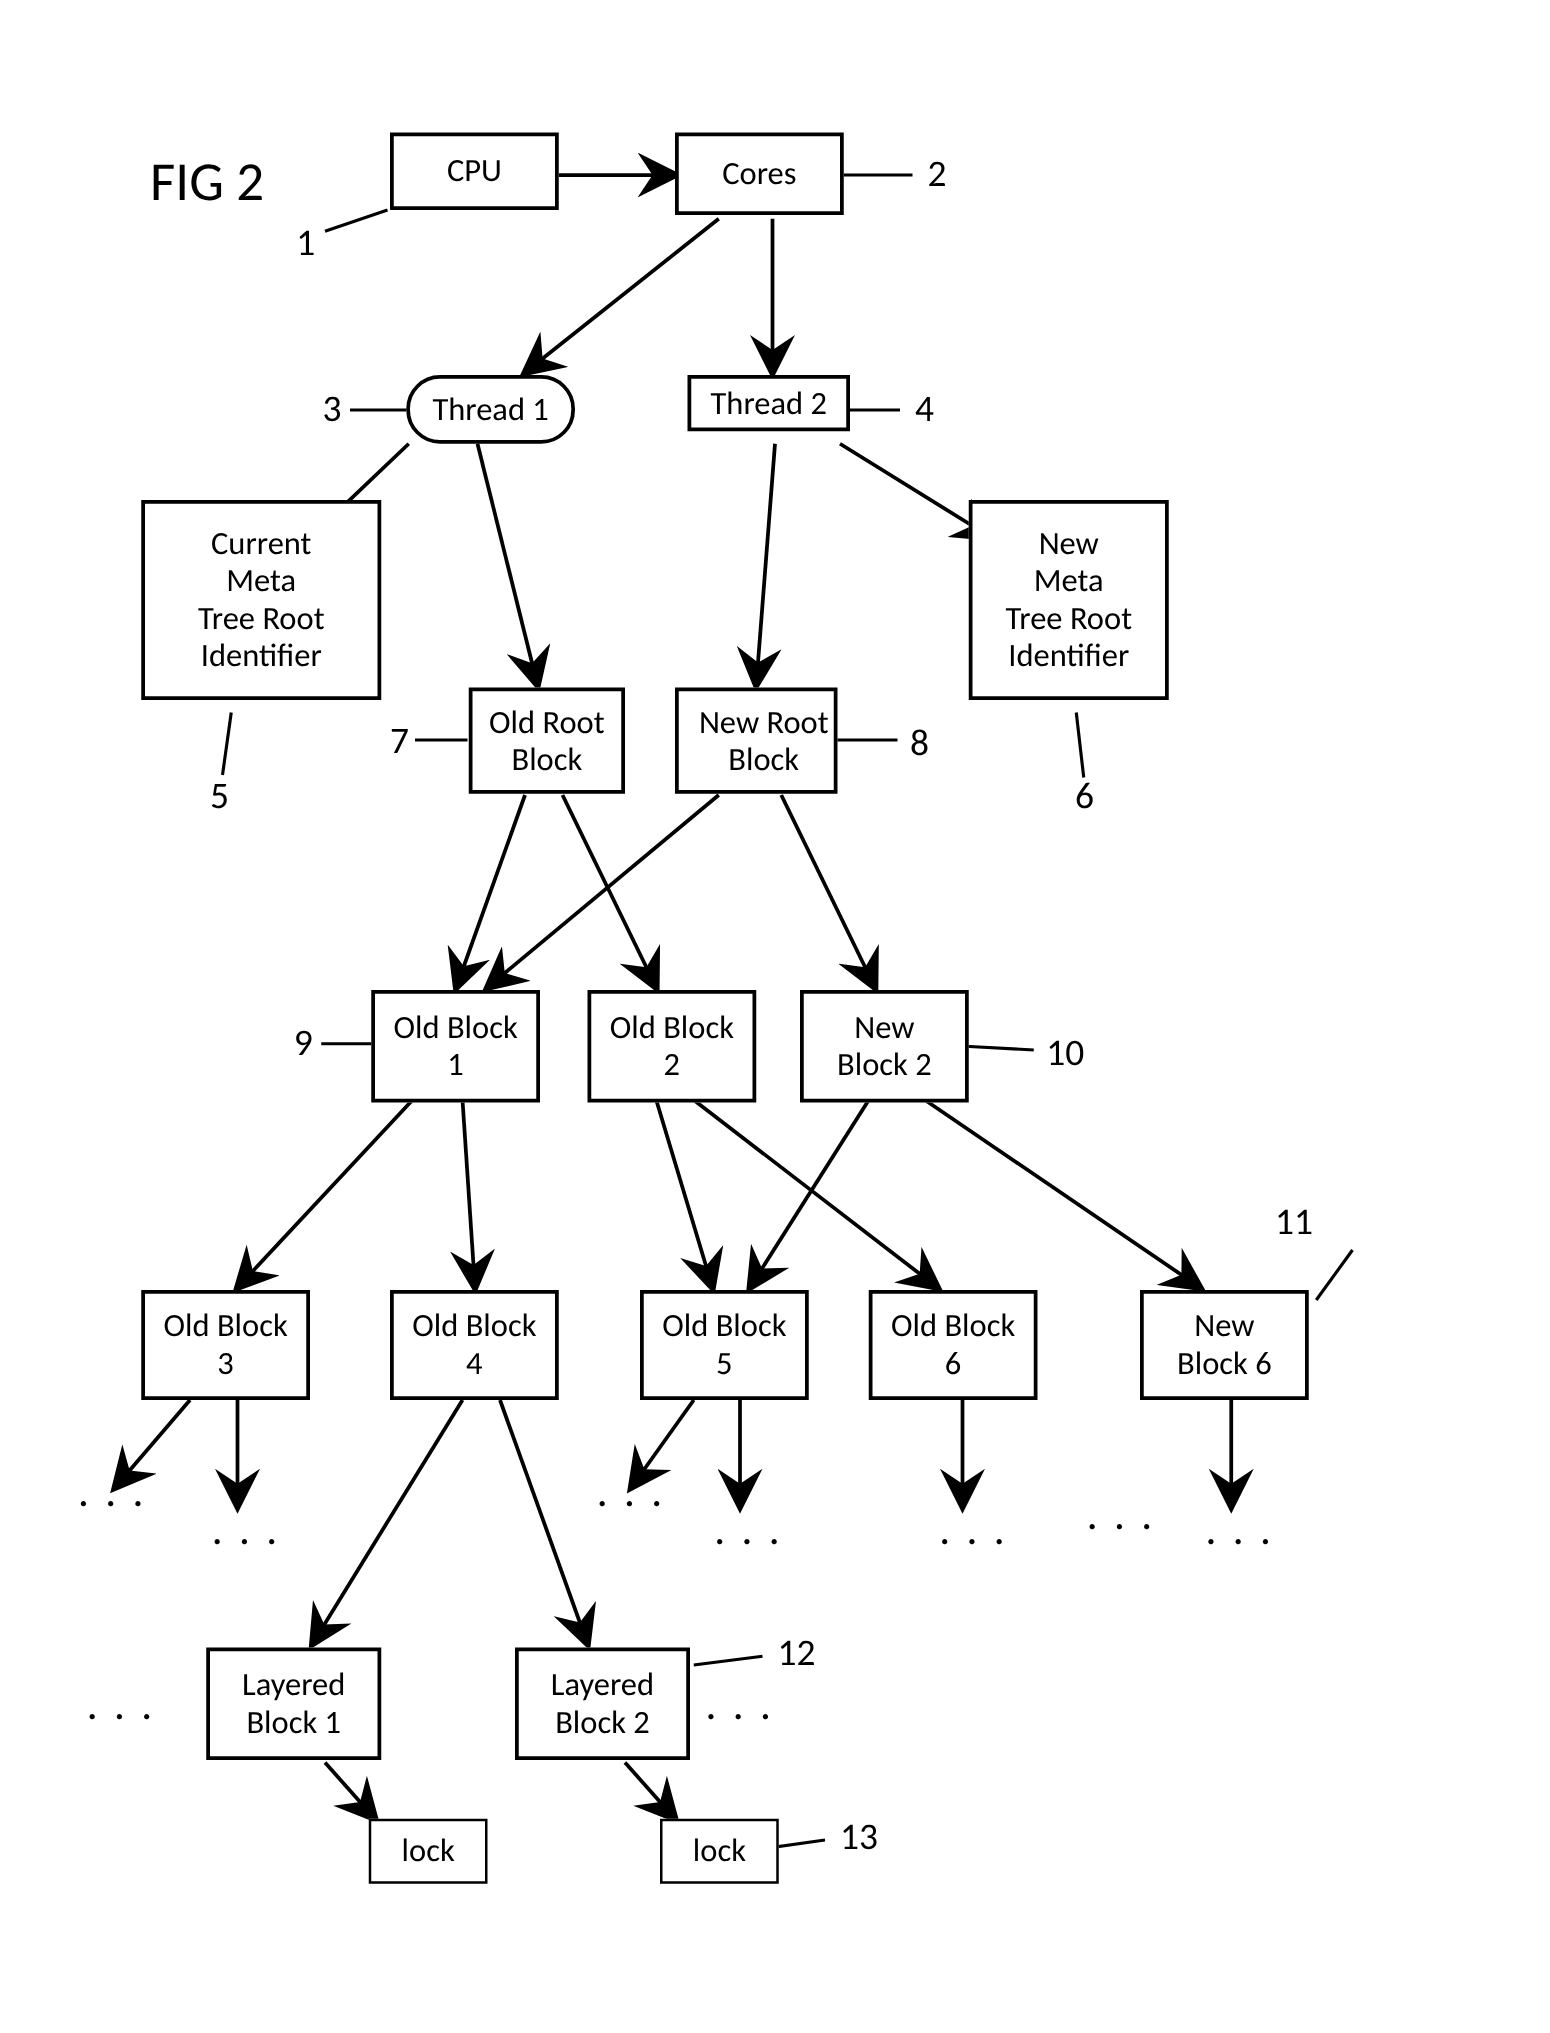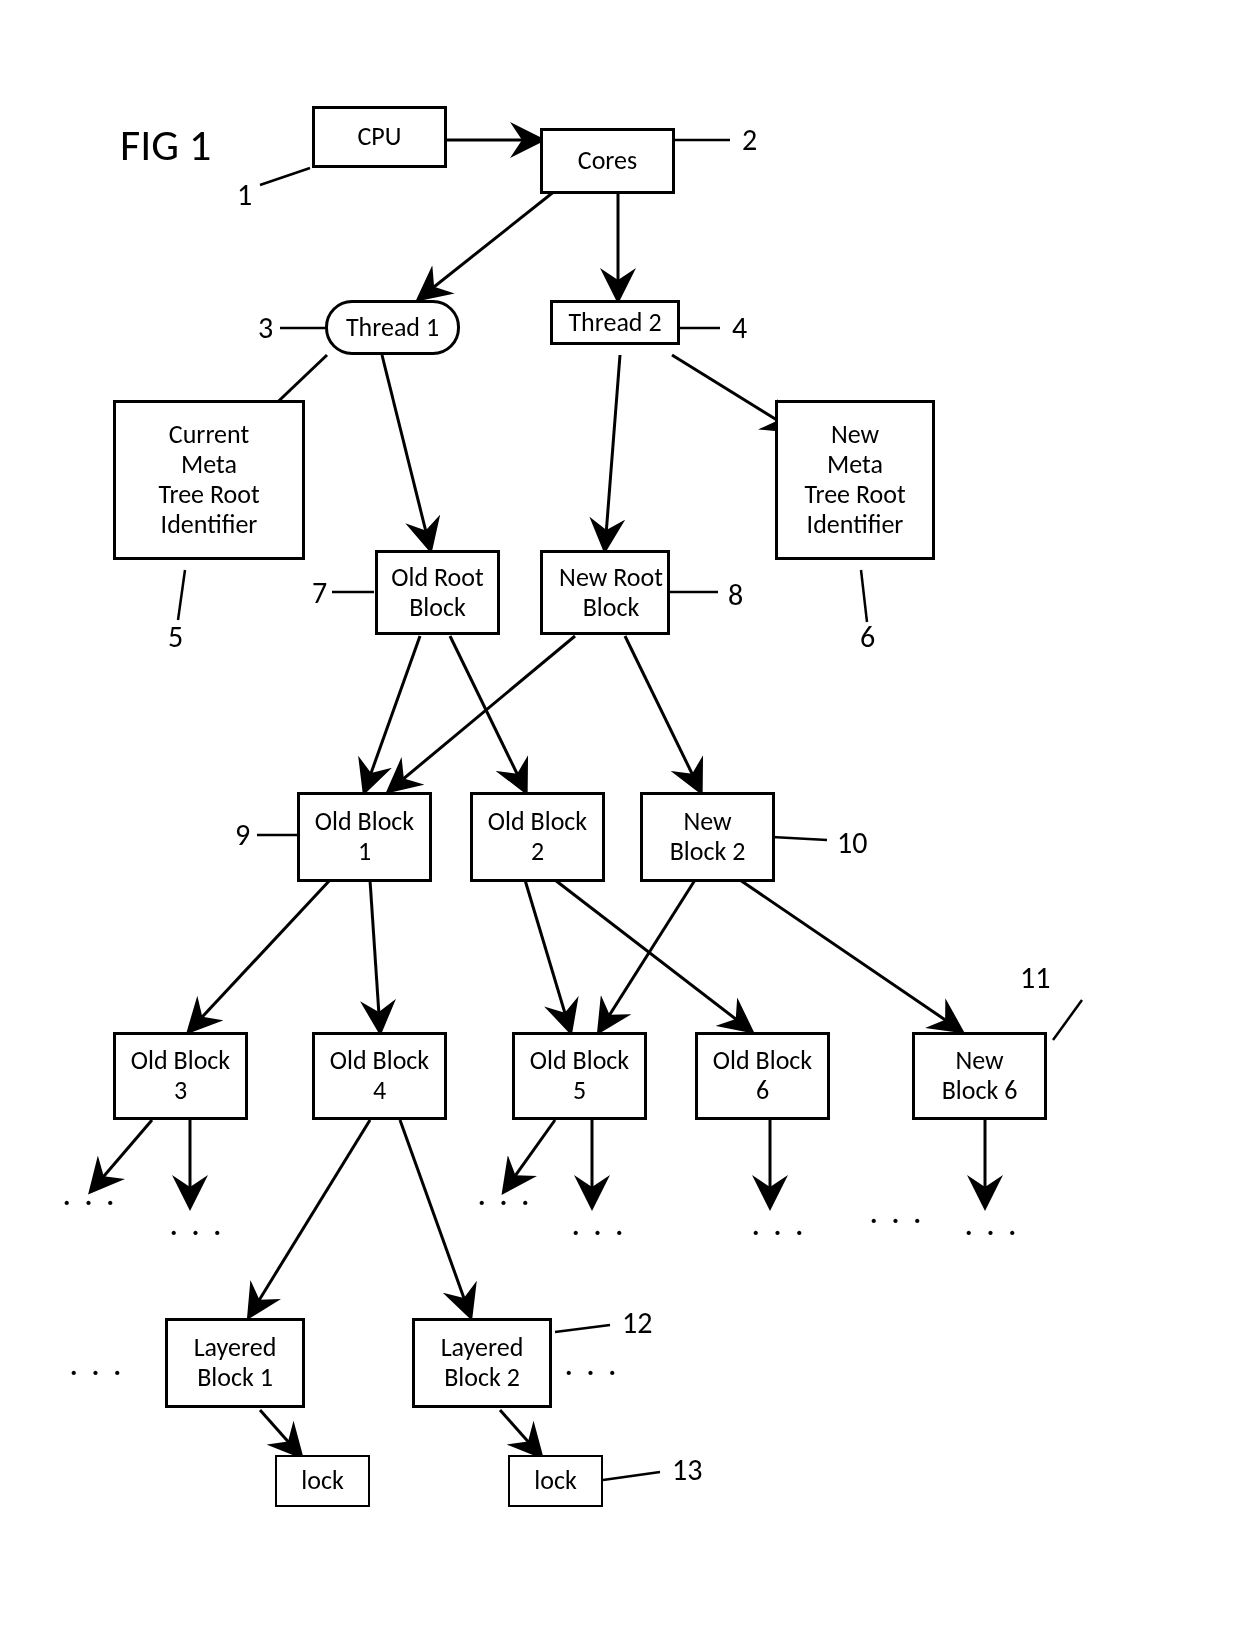--- a/index.html
+++ b/index.html
@@ -22,20 +22,21 @@
     align-items: center;
     justify-content: center;
     text-align: center;
     font-size: 26px;
     line-height: 1.15;
     padding: 4px;
     box-sizing: border-box;
   }
   .thin-box {
     border-width: 2px;
+    margin-left: 20px;
   }
   .label {
     position: absolute;
     font-size: 30px;
     line-height: 1;
     color: #000;
   }
   .fig-title {
     position: absolute;
     font-size: 44px;
@@ -53,21 +54,21 @@
     width: 1240px;
     height: 1626px;
     pointer-events: none;
   }
 </style>
 </head>
 <body>
 
 <div class="canvas">
 
-  <div class="fig-title" style="left:120px; top:118px;">FIG 1</div>
+  <div class="fig-title" style="left:120px; top:118px;">FIG 2</div>
 
   <svg class="connectors" viewBox="0 0 1240 1626">
     <defs>
       <marker id="ah" viewBox="0 0 12 12" refX="10" refY="6" markerWidth="12" markerHeight="12" orient="auto-start-reverse">
         <path d="M0,0 L12,6 L0,12 L4,6 Z" fill="#000"></path>
       </marker>
     </defs>
     <g stroke="#000" stroke-width="3" fill="none">
 
       <line x1="447" y1="140" x2="540" y2="140" marker-end="url(#ah)"></line>
@@ -133,21 +134,21 @@
         <line x1="257" y1="835" x2="298" y2="835"></line>
         <line x1="772" y1="837" x2="827" y2="840"></line>
         <line x1="1053" y1="1040" x2="1082" y2="1000"></line>
         <line x1="555" y1="1332" x2="610" y2="1325"></line>
         <line x1="603" y1="1480" x2="660" y2="1472"></line>
       </g>
     </g>
   </svg>
 
   <div class="box" style="left:312px; top:106px; width:135px; height:62px;">CPU</div>
-  <div class="box" style="left:540px; top:106px; width:135px; height:66px;margin-top:22px;">Cores</div>
+  <div class="box" style="left:540px; top:106px; width:135px; height:66px;">Cores</div>
 
   <div class="box" style="left:325px; top:300px; width:135px; height:55px;border-radius:27px;">Thread 1</div>
   <div class="box" style="left:550px; top:300px; width:130px; height:45px;">Thread 2</div>
 
   <div class="box" style="left:113px; top:400px; width:192px; height:160px; white-space:pre-line;">Current
 Meta
 Tree Root
 Identifier</div>
   <div class="box" style="left:775px; top:400px; width:160px; height:160px; white-space:pre-line;">New
 Meta

